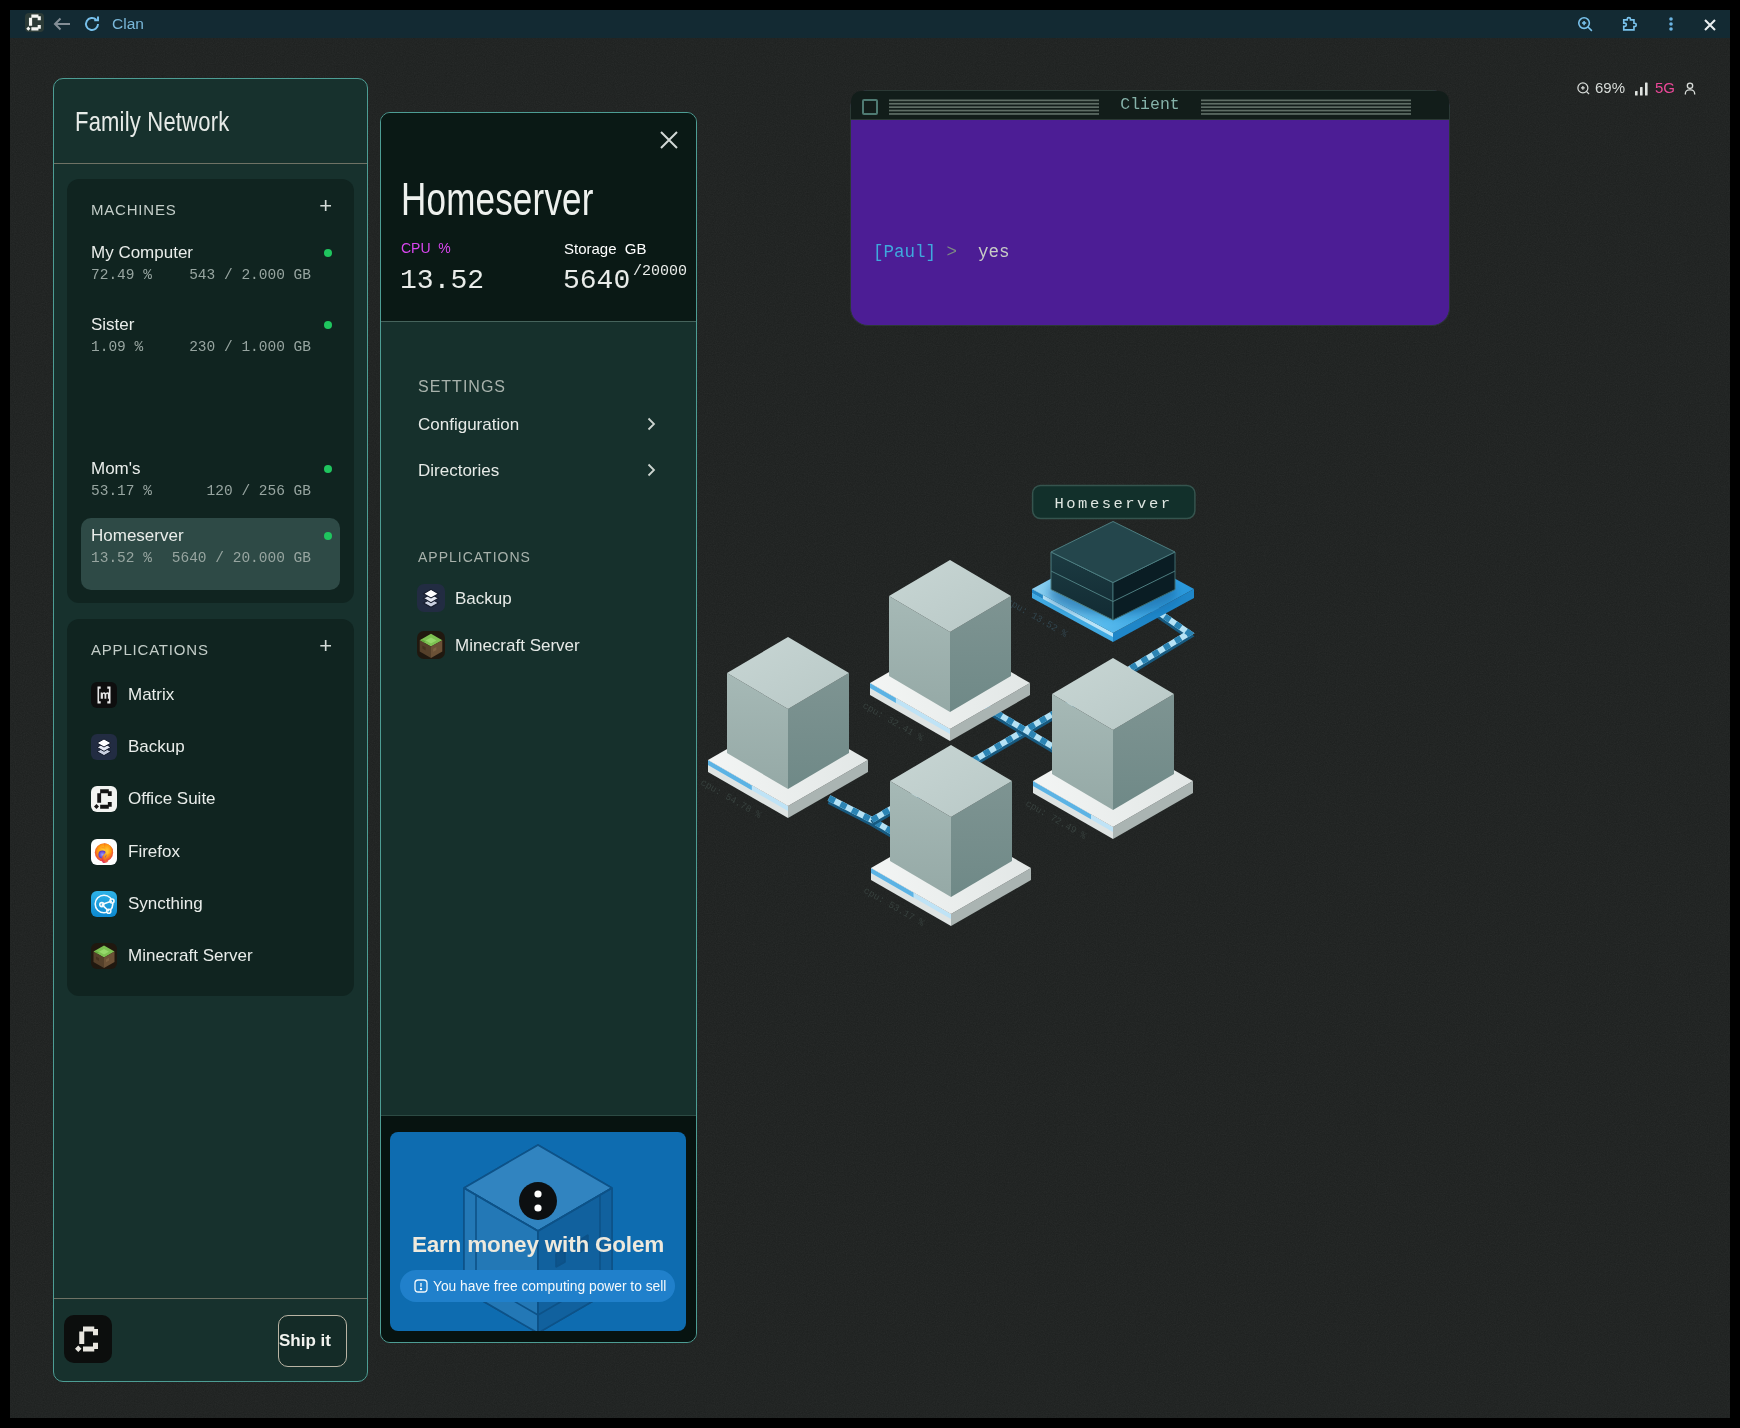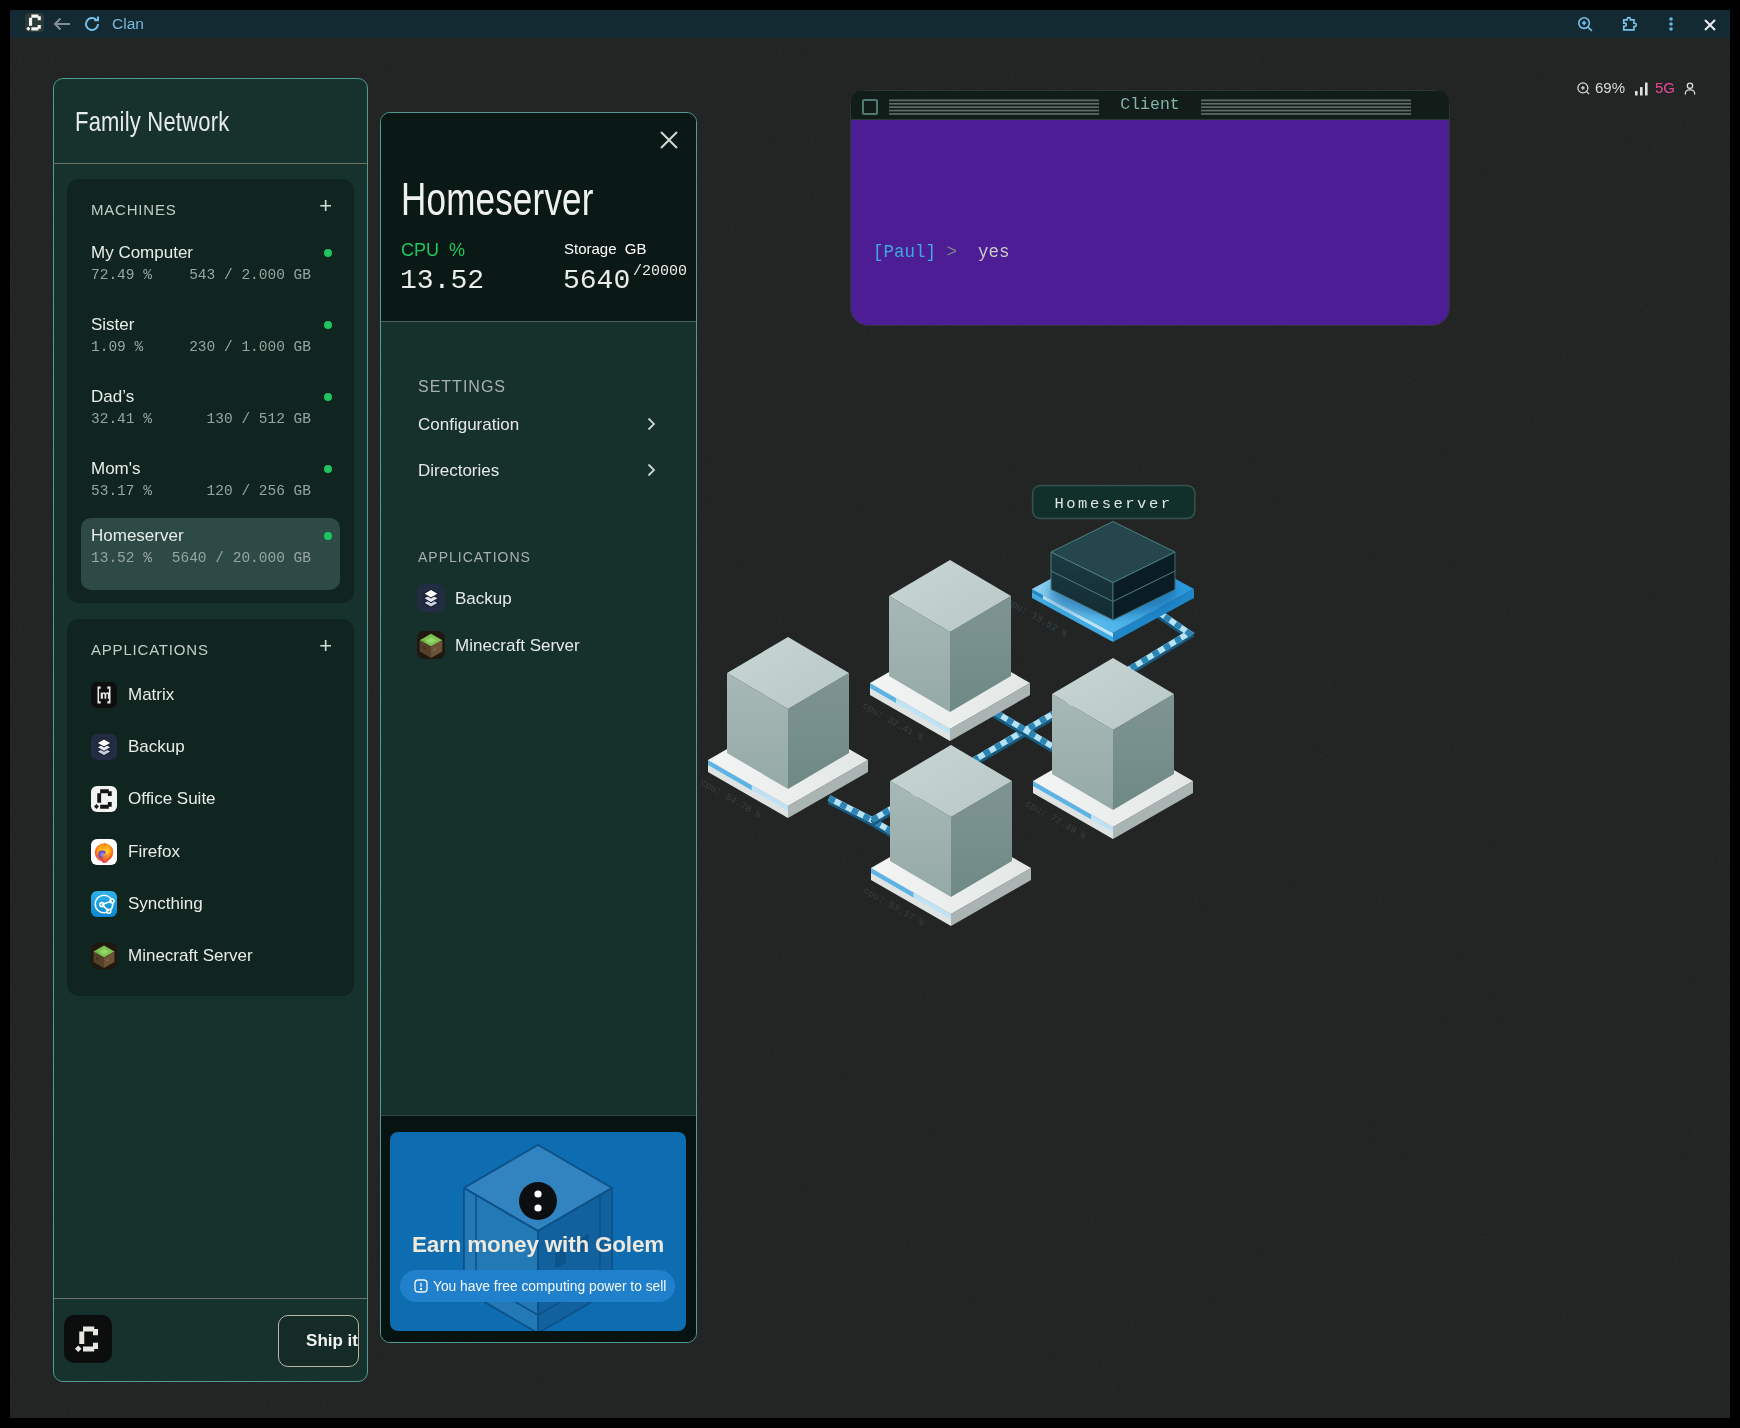--- a/index.html
+++ b/index.html
@@ -115,28 +115,20 @@
           </div>
         </div>
       <div class="mrow" style="top:128px;">
           <div class="nm">Sister</div>
           <div class="dot"></div>
           <div class="st mono">
             <span>1.09 %</span>
             <span>230 / 1.000 GB</span>
           </div>
         </div>
-      <div class="mrow" style="top:200px;">
-          <div class="nm">Dad’s</div>
-          <div class="dot"></div>
-          <div class="st mono">
-            <span>32.41 %</span>
-            <span>130 / 512 GB</span>
-          </div>
-        </div>
       <div class="mrow" style="top:272px;">
           <div class="nm">Mom's</div>
           <div class="dot"></div>
           <div class="st mono">
             <span>53.17 %</span>
             <span>120 / 256 GB</span>
           </div>
         </div>
       <div class="mrow sel" style="top:339px;">
           <div class="nm">Homeserver</div>
@@ -222,21 +214,21 @@
           <div class="lb">Minecraft Server</div>
         </div>
     </div>
 
     <div class="hsep" style="top:1219px;"></div>
     <div class="abs" id="clanlogo" style="left:10px; top:1236px; width:48px; height:48px; background:#0c0e0d; border-radius:10px;">
         <svg style="position:absolute;left:9px;top:9px;" width="30" height="30" viewBox="0 0 24 24">
           <path d="M8 2 h9 v4 h-9 z M16 4 h4 v5 h-4 z M5 6 h4 v10 h-4 z M8 18 h9 v4 h-9 z M16 15 h4 v5 h-4 z M4.2 17.2 l2.6 2.6 -2.6 2.6 -2.6 -2.6 z" fill="#e8e6df"></path>
         </svg>
       </div>
-    <div class="abs" id="shipit" style="left:224px; top:1236px; width:81px; height:52px; border:1.5px solid #b9b4a4; border-radius:10px; text-align:right; line-height:49px; font-size:17px; font-weight:bold; color:#f2f3ef; background:rgba(0,0,0,0.12);">Ship it</div>
+    <div class="abs" id="shipit" style="left:224px; top:1236px; width:69px; height:52px; border:1.5px solid #b9b4a4; border-radius:10px; text-align:left; line-height:49px; font-size:17px; font-weight:bold; color:#f2f3ef; background:rgba(0,0,0,0.12);">Ship it</div>
   </div>
 
 <svg class="abs" style="left:-10px;top:-10px;" width="1740" height="1428" viewBox="0 0 1740 1428">
 <defs>
 <linearGradient id="cubeL" x1="0" y1="0" x2="0" y2="1">
           <stop offset="0" stop-color="#a6b9b6"></stop>
           <stop offset="1" stop-color="#95a9a6"></stop>
         </linearGradient>
 <linearGradient id="cubeR" x1="0" y1="0" x2="0" y2="1">
           <stop offset="0" stop-color="#7e9492"></stop>
@@ -326,21 +318,21 @@
       <polygon points="951.0,745.0 1012.0,781.0 951.0,817.0 890.0,781.0" fill="url(#cubeT)"></polygon>
       <text x="863" y="892" transform="rotate(30 863 892)" font-family="Liberation Mono, monospace" font-size="9.5" fill="#37413e">cpu: 53.17 %</text>
 </svg>
 
   <div class="panel" id="detail">
     <div id="dhead">
       <svg class="abs" style="left:277px;top:16px;" width="22" height="22" viewBox="0 0 22 22">
           <path d="M3 3 L19 19 M19 3 L3 19" stroke="#d2d8d5" stroke-width="2"></path>
         </svg>
       <div class="abs" style="left:20px;top:60px;font-size:35px;color:#eef1ee;letter-spacing:0.2px;transform:scaleY(1.3);transform-origin:left top;">Homeserver</div>
-      <div class="abs" style="left:20px;top:127px;font-size:18px;color:#22c55e;">CPU&nbsp;&nbsp;%</div>
+      <div class="abs" style="left:20px;top:127px;font-size:14px;color:#d946ef;">CPU&nbsp;&nbsp;%</div>
       <div class="abs mono" style="left:19px;top:152px;font-size:28px;color:#e9ece9;">13.52</div>
       <div class="abs" style="left:183px;top:127px;font-size:15px;color:#ffffff;">Storage&nbsp;&nbsp;GB</div>
       <div class="abs mono" style="left:182px;top:152px;font-size:28px;color:#e9ece9;">5640</div>
       <div class="abs mono" style="left:252px;top:150px;font-size:15px;color:#e9ece9;">/20000</div>
     </div>
     <div class="abs" style="left:37px;top:265px;font-size:16px;color:#a8b2ac;letter-spacing:1px;">SETTINGS</div>
     <div class="abs" style="left:37px;top:302px;font-size:17px;color:#e6eae7;">Configuration</div>
     <svg class="abs" style="left:263px;top:304px;" width="14" height="14" viewBox="0 0 14 14" fill="none" stroke="#ccd4d0" stroke-width="1.8">
         <path d="M4.5 1.5 L10 7 L4.5 12.5"></path>
       </svg>

